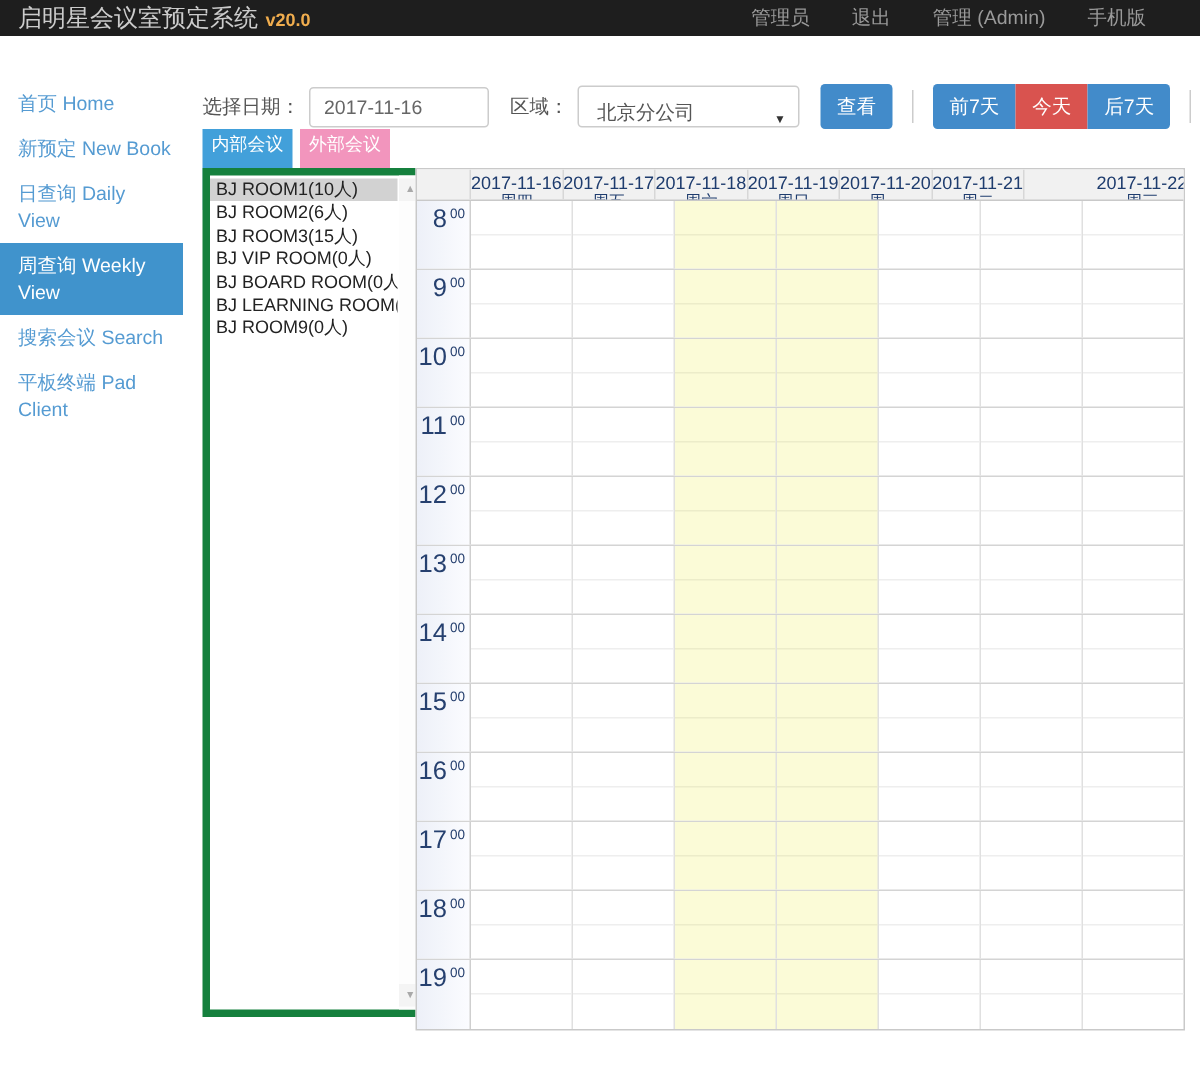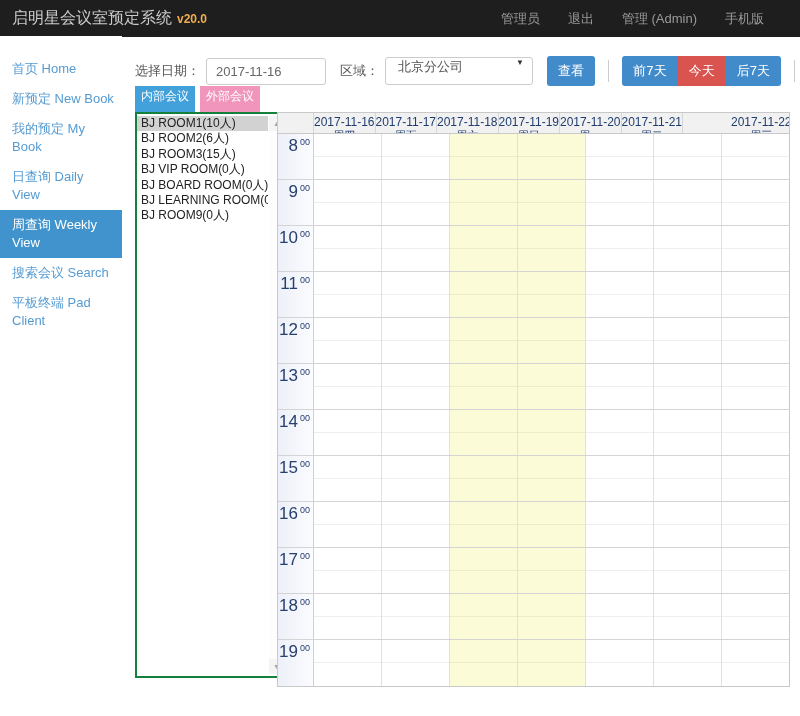--- a/index.html
+++ b/index.html
@@ -1,63 +1,63 @@
 <!DOCTYPE html>
 <html><head>
 <meta charset="utf-8">
 <style>
   * { margin:0; padding:0; box-sizing:border-box; }
   html,body { width:800px; height:716px; background:#ffffff;
     font-family:"Liberation Sans", sans-serif; overflow:hidden; position:relative; }
 
   
-  .topbar { position:absolute; left:0; top:0; width:800px; height:37px;
+  .topbar { position:absolute; left:0; top:0; width:800px; height:24px;
     background:#1e1e1e; display:flex; align-items:center; }
   .brand { margin-left:12px; color:#cccccc; font-size:16px; white-space:nowrap; }
   .brand-ver { color:#f0ad4e; font-size:12px; font-weight:bold; margin-left:5px; }
   .topnav { margin-left:auto; margin-right:36px; display:flex; gap:28px; }
   .nav-item { color:#9a9a9a; font-size:13px; cursor:pointer; white-space:nowrap; }
 
   
   .sidebar { position:absolute; left:0; top:36px; width:122px; padding-top:18px; background:#fff; }
   .side-item { padding:6px 8px 6px 12px; font-size:13px; line-height:18px;
     color:#559bd2; cursor:pointer; }
   .side-item.active { background:#4093cc; color:#ffffff; }
 
   
   .toolbar { position:absolute; left:135px; top:57px; height:28px;
     display:flex; align-items:center; font-size:13px; color:#555; }
   .tb-label { margin-right:6px; white-space:nowrap;font-family:Liberation Serif, serif; }
   .date-input { width:120px; height:27px; border:1px solid #cccccc; border-radius:3px;
     padding:0 9px; font-size:13px; color:#666; font-family:"Liberation Sans",sans-serif; outline:none; }
   .gap14 { width:14px; }
   .select-box { width:148px; height:28px; border:1px solid #cccccc; border-radius:3px;
-    background:#fff; display:flex; align-items:flex-start; justify-content:space-between;
+    background:#fff; display:flex; align-items:flex-end; justify-content:space-between;
     padding:0 8px 0 12px; cursor:pointer; color:#555; }
   .caret { font-size:8px; color:#333; }
   .btn { border:none; cursor:pointer; color:#fff; background:#428bca;
     font-size:13px; padding:6px 11px; border-radius:3px;
     font-family:"Liberation Sans",sans-serif; white-space:nowrap; }
   .vsep { width:1px; height:22px; background:#cccccc; margin:0 13px; }
   .btn-group { display:flex; }
   .btn-group .btn { border-radius:0; }
-  .btn-group .btn:first-child { border-radius:3px 0 0 3px;font-family:Liberation Mono, monospace; }
+  .btn-group .btn:first-child { border-radius:3px 0 0 3px; }
   .btn-group .btn:last-child { border-radius:0 3px 3px 0; }
   .btn.red { background:#d9534f; }
 
   
   .legend { position:absolute; left:135px; top:86px; display:flex; gap:5px; }
   .tag { font-size:12px; color:#ffffff; padding:2px 6px 3px; white-space:nowrap; }
   .tag.blue { background:#42a0da; }
   .tag.pink { background:#f295bd; }
   .tag.gray { background:#6f6f6f;margin-top:32px; }
 
   
   .roomlist { position:absolute; left:135px; top:112px; width:151px; height:566px;
-    border:2px solid #15803d; background:#ffffff; }
+    border:5px solid #15803d; background:#ffffff; }
   .room-items { position:absolute; left:0; top:2px; right:16px; }
   .room-item { font-size:12px; color:#222; line-height:15.4px; padding:0 4px;
     white-space:nowrap; overflow:hidden; cursor:pointer; }
   .room-item.selected { background:#d2d2d2; }
   .room-scrollbar { position:absolute; top:0; right:0; width:15px; height:100%;
     background:#fdfdfd; }
   .scroll-arrow { position:absolute; left:0; width:15px; height:15px; color:#a9a9a9;
     font-size:7px; display:flex; align-items:center; justify-content:center;
     background:#f4f4f4; cursor:pointer; }
   .scroll-arrow.up { top:2px; }
@@ -101,21 +101,20 @@
       <span class="nav-item">管理员</span>
       <span class="nav-item">退出</span>
       <span class="nav-item">管理 (Admin)</span>
       <span class="nav-item">手机版</span>
     </div>
 </div>
 
 <div class="sidebar">
     <div class="side-item">首页 Home</div>
     <div class="side-item">新预定 New Book</div>
-    <div class="side-item">我的预定 My Book</div>
     <div class="side-item">日查询 Daily View</div>
     <div class="side-item active">周查询 Weekly View</div>
     <div class="side-item">搜索会议 Search</div>
     <div class="side-item">平板终端 Pad Client</div>
   </div>
 
 <div class="toolbar">
   <span class="tb-label">选择日期：</span>
   <input class="date-input" value="2017-11-16" style="">
   <span class="gap14"></span>

